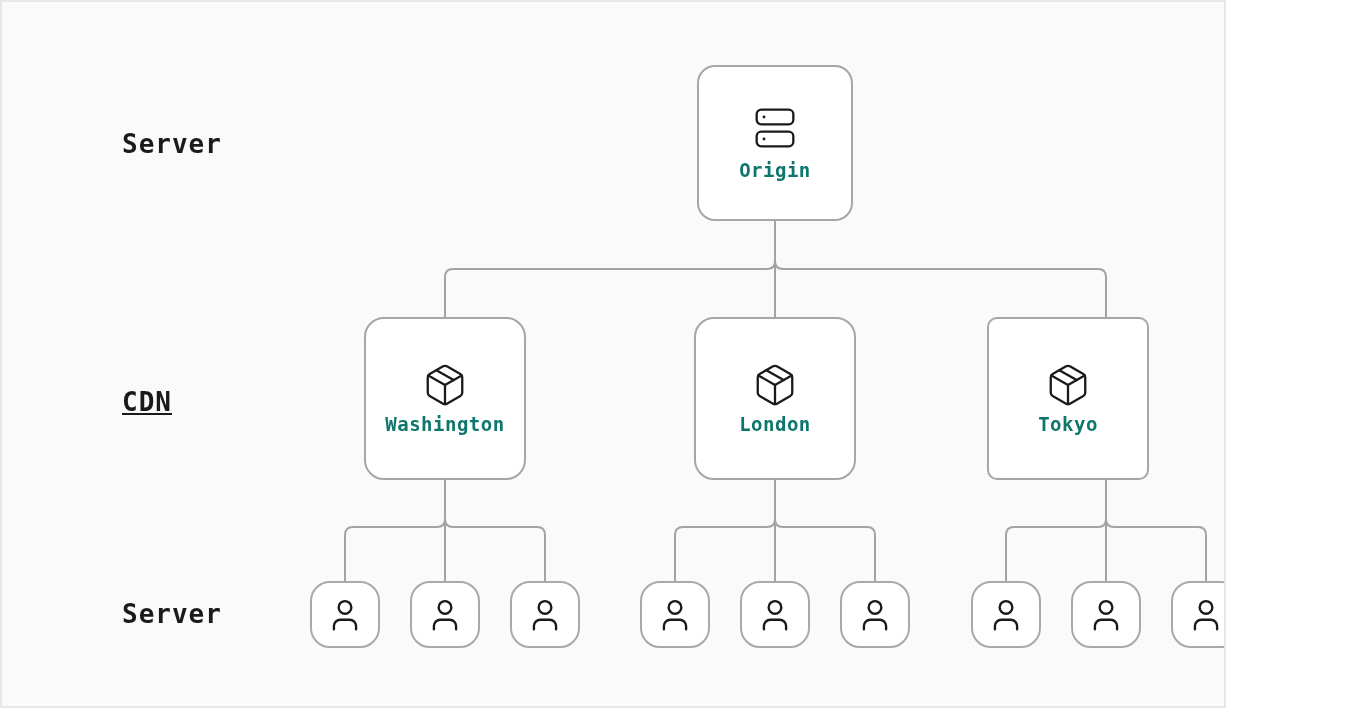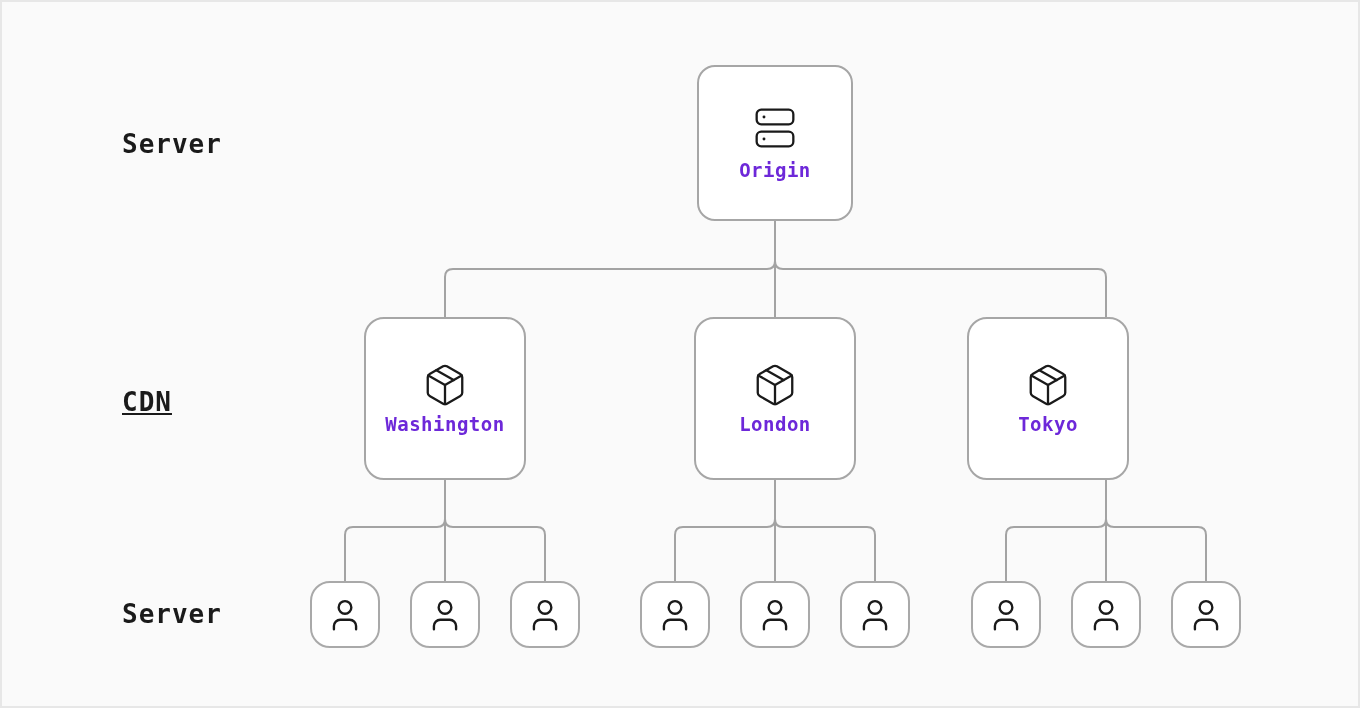--- a/index.html
+++ b/index.html
@@ -1,19 +1,19 @@
 <!DOCTYPE html>
 <html><head>
 <meta charset="utf-8">
 <style>
   html, body { margin: 0; padding: 0; background: #ffffff; }
 
   .canvas {
     position: relative;
-    width: 1360px;
+    width: 1226px;
     height: 708px;
     box-sizing: border-box;
     background: #fafafa;
     border: 2px solid #e7e7e7;
     font-family: "DejaVu Sans Mono", "Liberation Mono", monospace;
     overflow: hidden;
   }
 
   .connectors {
     position: absolute;
@@ -55,27 +55,27 @@
   }
 
   .node--cdn {
     top: 315px;
     width: 162px; height: 163px;
     border-radius: 20px;
     gap: 5px;
   }
   .node--cdn-0 { left: 362px; }
   .node--cdn-1 { left: 692px; }
-  .node--cdn-2 { left: 965px; }
+  .node--cdn-2 { left: 985px; border-radius: 10px; }
 
   .node-label {
     font-weight: 700;
     font-size: 19px;
     letter-spacing: 0.5px;
-    color: #6d28d9;
+    color: #0f766e;
     white-space: nowrap;
   }
 
   .user-node {
     position: absolute;
     top: 579px;
     box-sizing: border-box;
     width: 70px; height: 67px;
     background: #ffffff;
     border: 2px solid #a9a9a9;

